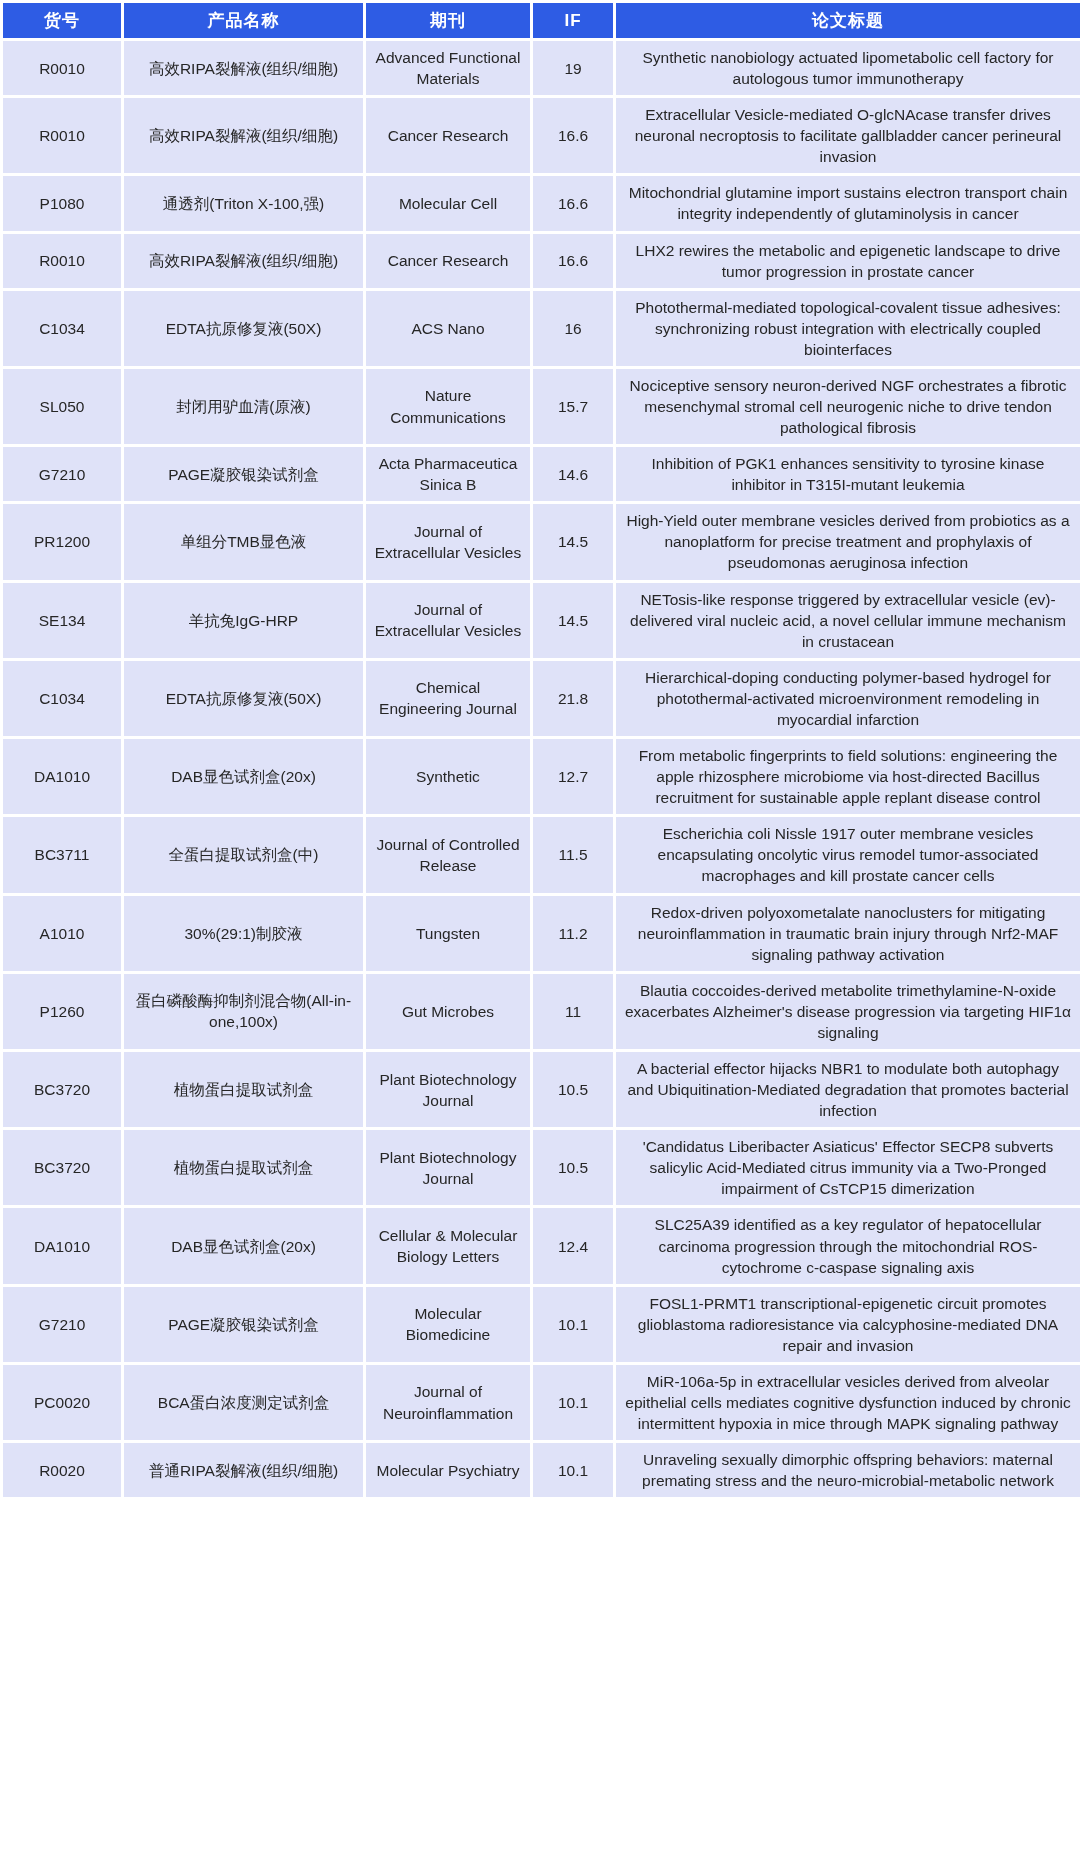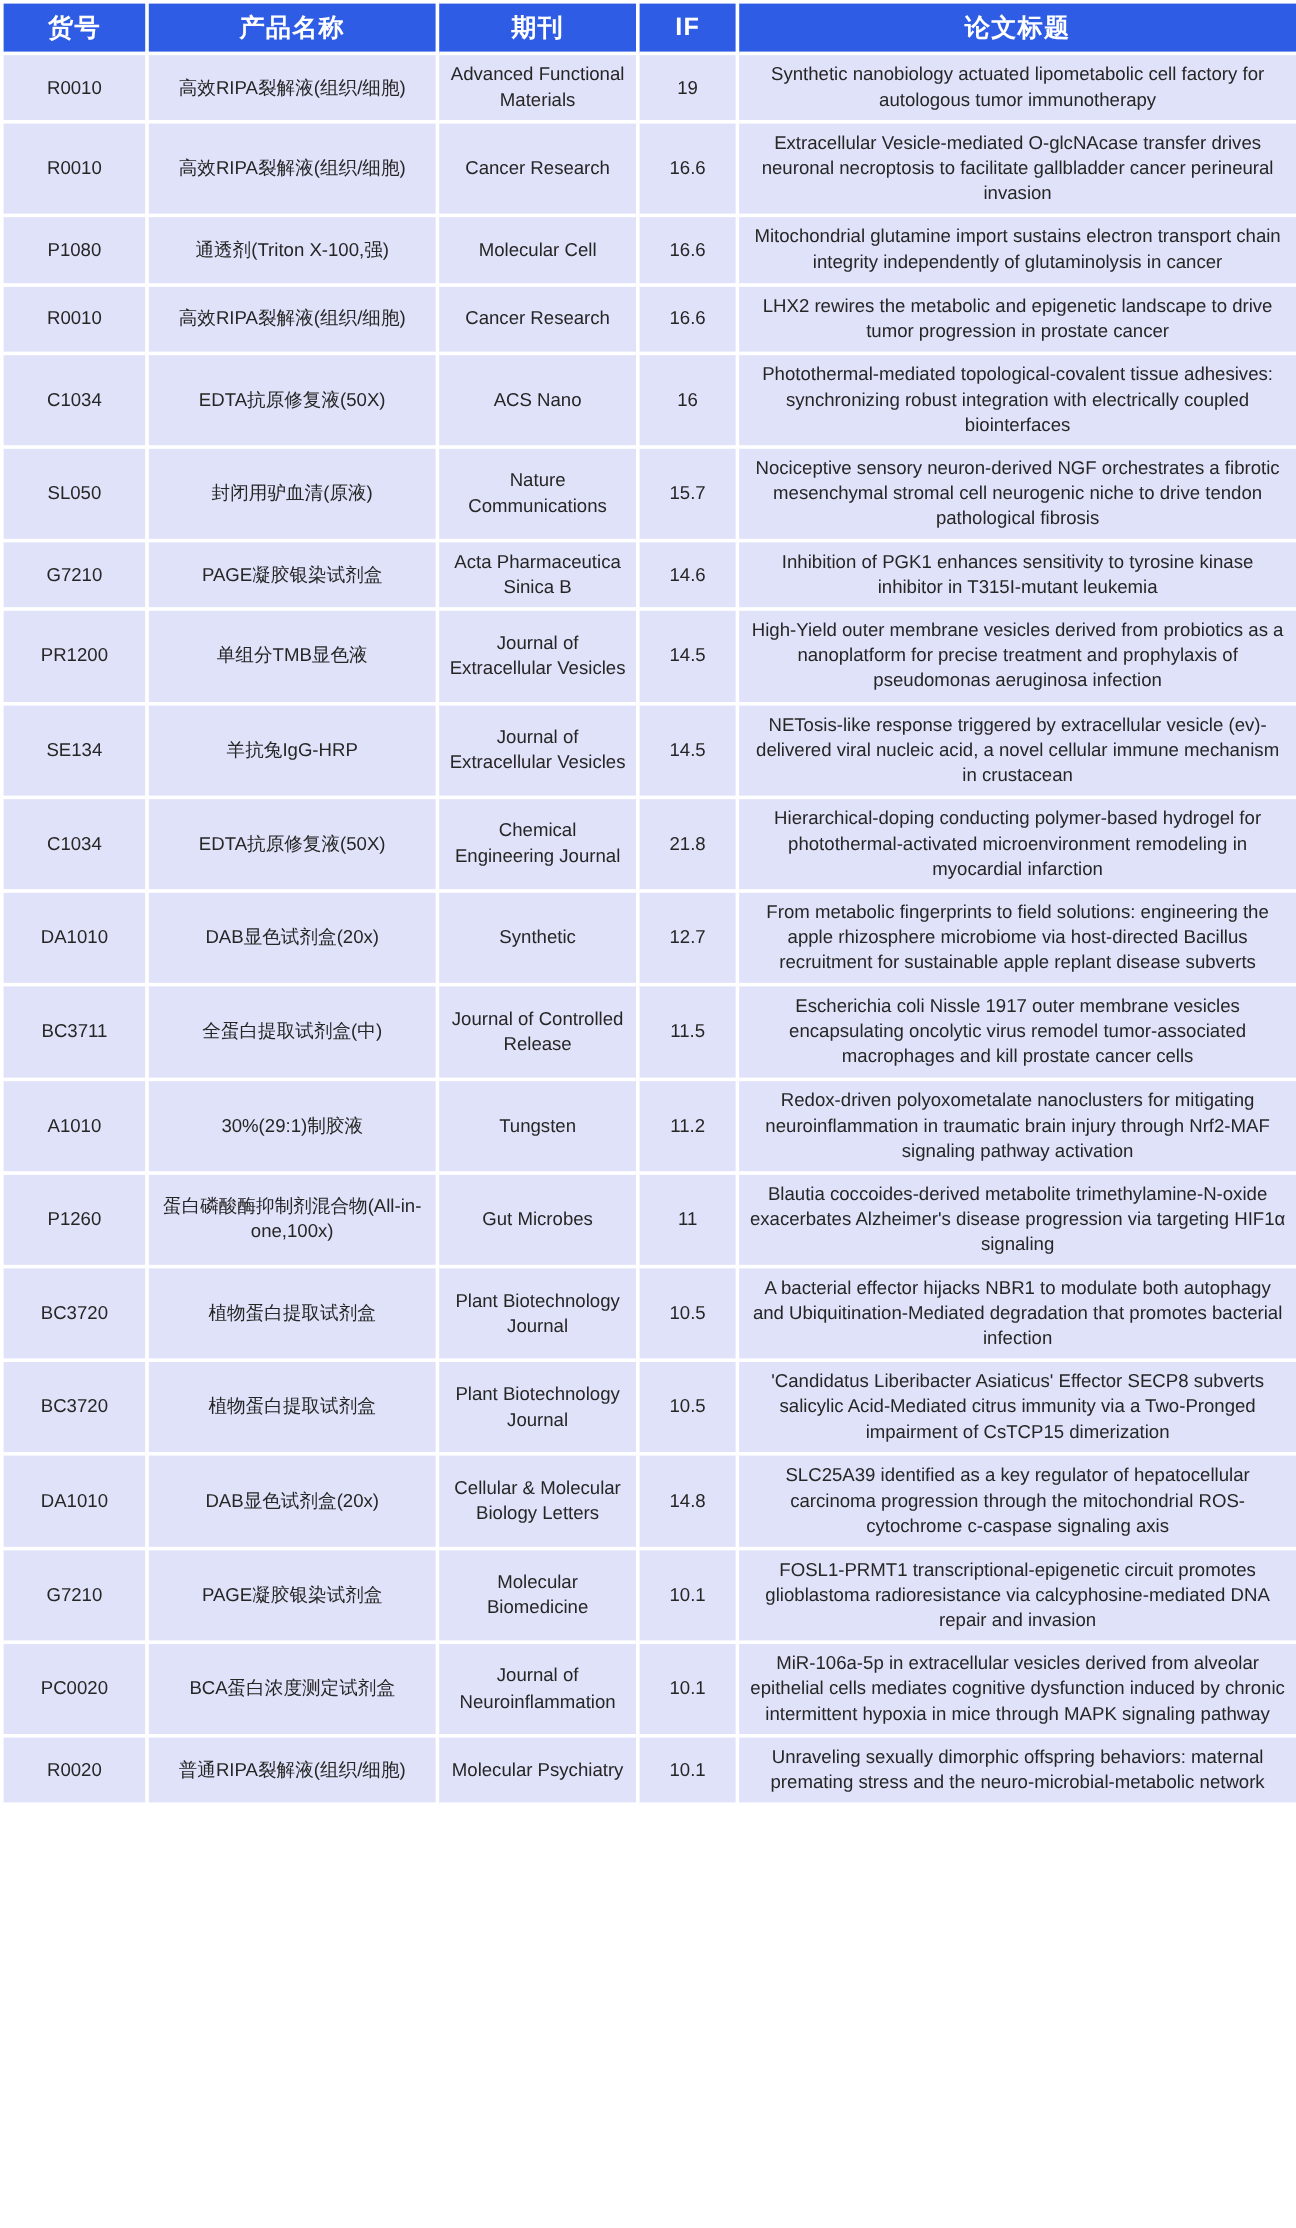--- a/index.html
+++ b/index.html
@@ -14,21 +14,21 @@
   }
   th, td {
     border: 3px solid var(--border, #ffffff);
     text-align: center;
     vertical-align: middle;
     word-wrap: break-word;
   }
   thead th {
     background: var(--header-bg, #2e5ce4);
     color: var(--header-text, #ffffff);
-    font-size: 21px;
+    font-size: 17px;
     font-weight: bold;
     padding: 6px 4px;
     letter-spacing: 1px;
   }
   tbody td {
     background: var(--row-bg, #dfe2f8);
     color: var(--body-text, #262626);
     font-size: 15.5px;
     line-height: 1.36;
     padding: 6px 7px;
@@ -141,21 +141,21 @@
     <td>21.8</td>
     <td>Hierarchical-doping conducting polymer-based hydrogel for photothermal-activated microenvironment remodeling in myocardial infarction</td>
   </tr>
 
 
   <tr>
     <td>DA1010</td>
     <td>DAB显色试剂盒(20x)</td>
     <td>Synthetic</td>
     <td>12.7</td>
-    <td>From metabolic fingerprints to field solutions: engineering the apple rhizosphere microbiome via host-directed Bacillus recruitment for sustainable apple replant disease subverts</td>
+    <td>From metabolic fingerprints to field solutions: engineering the apple rhizosphere microbiome via host-directed Bacillus recruitment for sustainable apple replant disease control</td>
   </tr>
 
   <tr>
     <td>BC3711</td>
     <td>全蛋白提取试剂盒(中)</td>
     <td>Journal of Controlled Release</td>
     <td>11.5</td>
     <td>Escherichia coli Nissle 1917 outer membrane vesicles encapsulating oncolytic virus remodel tumor-associated macrophages and kill prostate cancer cells</td>
   </tr>
 
@@ -188,21 +188,21 @@
     <td>植物蛋白提取试剂盒</td>
     <td>Plant Biotechnology Journal</td>
     <td>10.5</td>
     <td>'Candidatus Liberibacter Asiaticus' Effector SECP8 subverts salicylic Acid-Mediated citrus immunity via a Two-Pronged impairment of CsTCP15 dimerization</td>
   </tr>
 
   <tr>
     <td>DA1010</td>
     <td>DAB显色试剂盒(20x)</td>
     <td>Cellular &amp; Molecular Biology Letters</td>
-    <td>14.8</td>
+    <td>12.4</td>
     <td>SLC25A39 identified as a key regulator of hepatocellular carcinoma progression through the mitochondrial ROS-cytochrome c-caspase signaling axis</td>
   </tr>
 
   <tr>
     <td>G7210</td>
     <td>PAGE凝胶银染试剂盒</td>
     <td>Molecular Biomedicine</td>
     <td>10.1</td>
     <td>FOSL1-PRMT1 transcriptional-epigenetic circuit promotes glioblastoma radioresistance via calcyphosine-mediated DNA repair and invasion</td>
   </tr>

